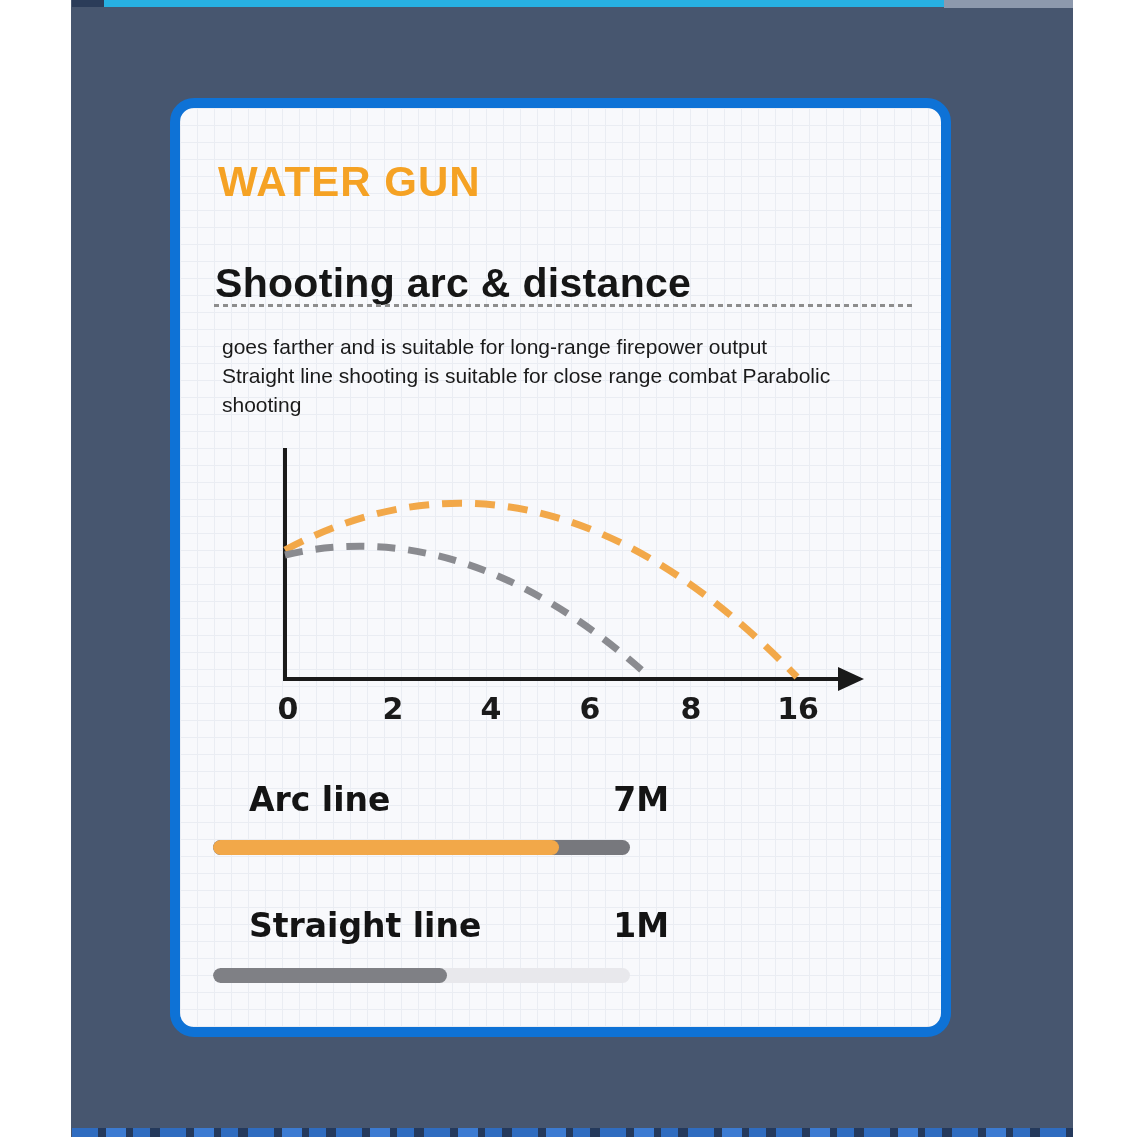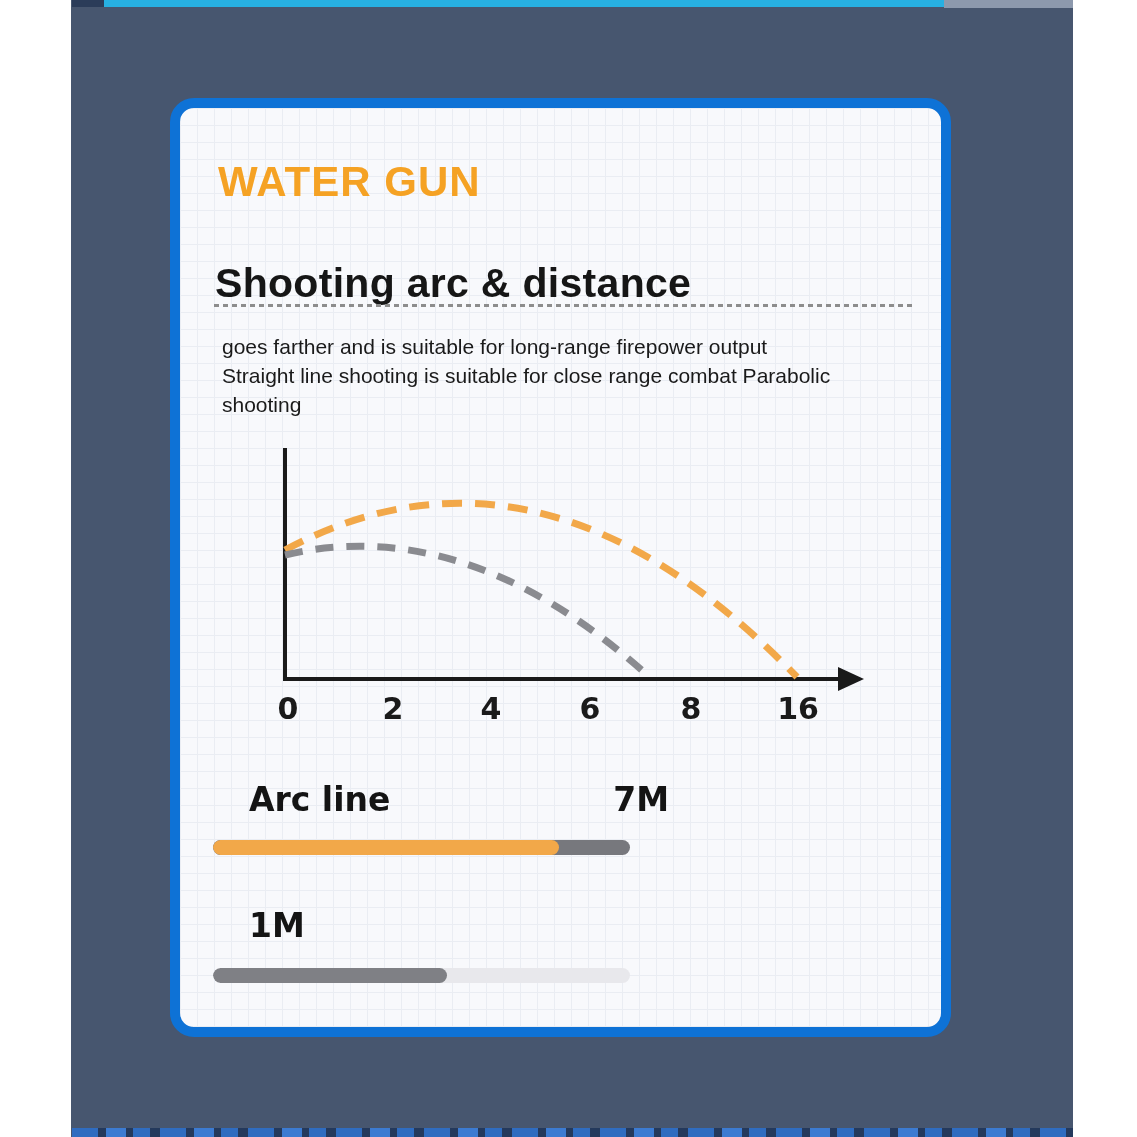--- a/index.html
+++ b/index.html
@@ -117,20 +117,21 @@
 
     <div class="legend-row row-arc">
       <span>Arc line</span>
       <span>7M</span>
     </div>
     <div class="bar bar-arc">
       <div class="bar-fill" style="width: 83%;"></div>
     </div>
 
     <div class="legend-row row-straight">
+      <span>Straight line</span>
       <span>1M</span>
     </div>
     <div class="bar bar-straight">
       <div class="bar-fill" style="width: 56%;"></div>
     </div>
 
   </div>
 </div>
 
 </body></html>

